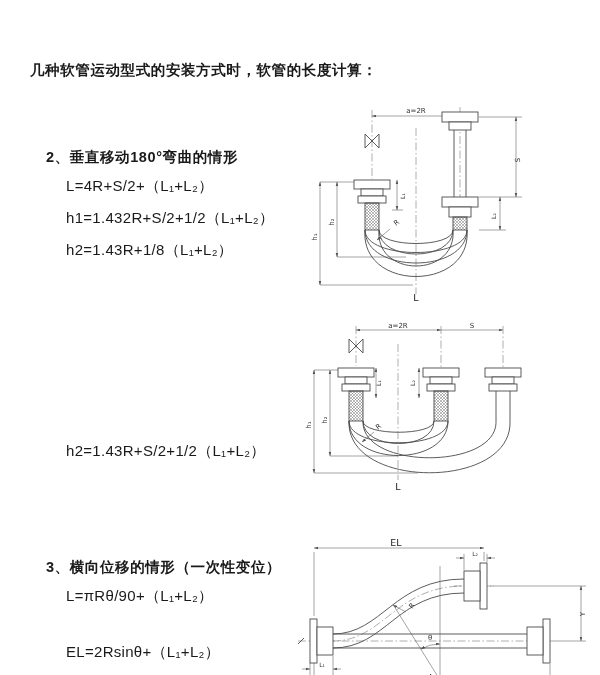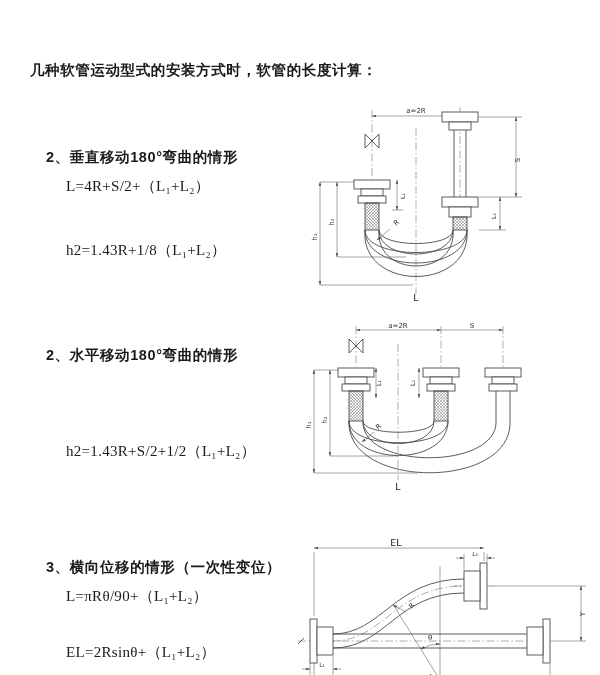--- a/index.html
+++ b/index.html
@@ -1,43 +1,43 @@
 <!DOCTYPE html>
 <html><head>
 <meta charset="utf-8">
 <style>
   html,body{margin:0;padding:0;background:#fff;}
   .page{position:relative;width:600px;height:675px;background:#ffffff;overflow:hidden;
         font-family:"Liberation Sans","DejaVu Sans",sans-serif;color:#1a1a1a;margin-top:40px;}
   .title{position:absolute;left:30px;top:21px;font-size:14.5px;font-weight:bold;letter-spacing:.6px;}
   .heading{position:absolute;left:46px;font-size:14.5px;font-weight:bold;letter-spacing:.6px;}
   .formula{position:absolute;left:66px;font-size:15px;letter-spacing:.3px;
-           font-family:Liberation Serif, serif;}
+           font-family:Liberation Sans, sans-serif;}
   svg{position:absolute;overflow:visible;}
   .dwg{stroke:#4a4a4a;stroke-width:.9;fill:none;}
   .dwg rect{fill:#ffffff;}
   .hatchrect{fill:url(#hatch) !important;}
   .dim{stroke:#5a5a5a;stroke-width:.55;fill:none;}
   .cl{stroke:#6a6a6a;stroke-width:.55;fill:none;stroke-dasharray:8 2.5 1.5 2.5;}
   .lbl{font-family:"DejaVu Sans",sans-serif;font-size:7px;fill:#333;stroke:none;}
   .lbl-s{font-size:6px;}
   .lbl-b{font-size:9.5px;fill:#222;}
 </style>
 </head>
 <body>
 
 <div class="page">
 
   <div class="title">几种软管运动型式的安装方式时，软管的长度计算：</div>
 
   <div class="heading" style="top:108px">2、垂直移动180°弯曲的情形</div>
   <div class="formula" style="top:137px">L=4R+S/2+（L₁+L₂）</div>
+  <div class="formula" style="top:169px">h1=1.432R+S/2+1/2（L₁+L₂）</div>
   <div class="formula" style="top:201px">h2=1.43R+1/8（L₁+L₂）</div>
 
-  <div class="heading" style="top:306px">2、水平移动180°弯曲的情形</div>
   <div class="formula" style="top:402px">h2=1.43R+S/2+1/2（L₁+L₂）</div>
 
   <div class="heading" style="top:518px">3、横向位移的情形（一次性变位）</div>
   <div class="formula" style="top:547px">L=πRθ/90+（L₁+L₂）</div>
   <div class="formula" style="top:603px">EL=2Rsinθ+（L₁+L₂）</div>
 
   <svg style="left:310px;top:62px" width="275" height="205" viewBox="0 0 275 205">
     <defs>
       <pattern id="hatch" patternUnits="userSpaceOnUse" width="3" height="3">
         <path d="M0,3 L3,0 M0,0 L3,3" stroke="#666" stroke-width="0.45"></path>

